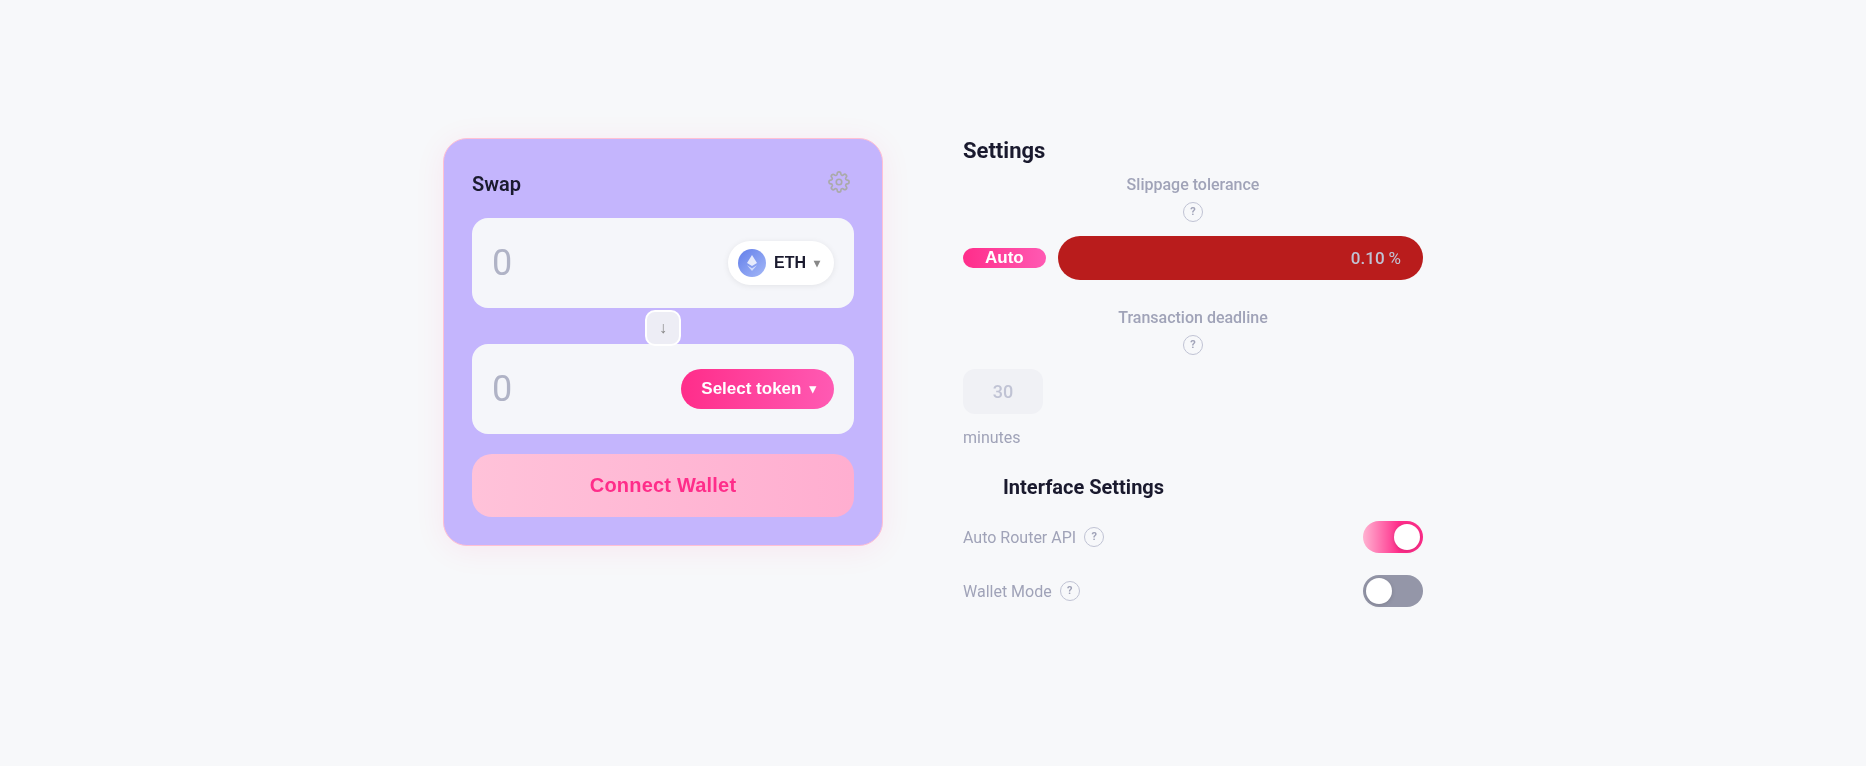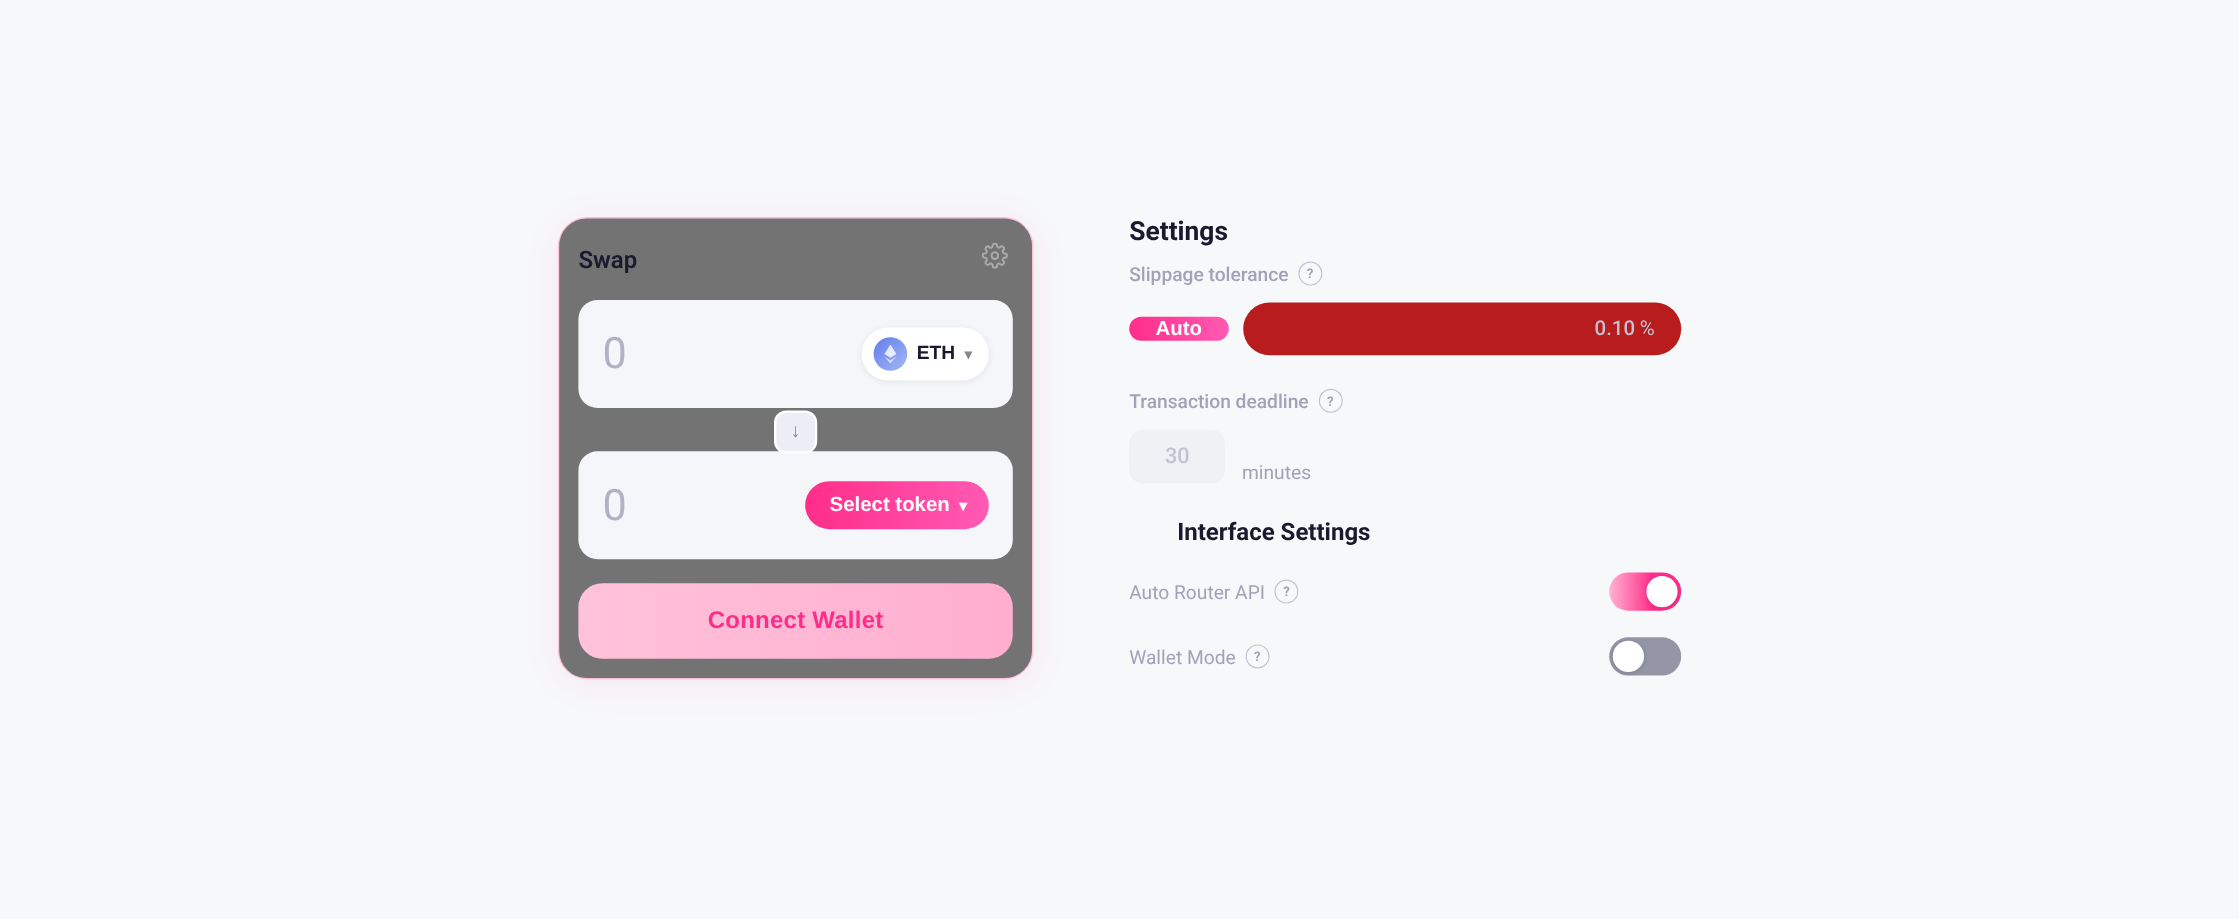--- a/index.html
+++ b/index.html
@@ -14,24 +14,24 @@
     }
     .page-container {
       display: flex;
       align-items: flex-start;
       gap: 80px;
       padding: 60px 80px;
     }
 
     
     .swap-card {
-      background: #737373;
+      background: #c4b5fd;
       border-radius: 24px;
-      padding: 16px;
-      width: 396px;
+      padding: 28px;
+      width: 440px;
       border: 1.5px solid #ffc0d4;
       box-shadow: 0 4px 32px rgba(255, 20, 120, 0.07);
     }
     .swap-header {
       display: flex;
       justify-content: space-between;
       align-items: center;
       margin-bottom: 16px;
     }
     .swap-title {
@@ -169,20 +169,21 @@
       margin-bottom: 12px;
     }
     .settings-section-label {
       font-size: 16px;
       color: #a0a3b8;
       font-weight: 500;
       display: flex;
       align-items: center;
       gap: 8px;
       margin-bottom: 14px;
+      flex-direction: column;
     }
     .help-icon {
       width: 20px;
       height: 20px;
       border-radius: 50%;
       border: 1.5px solid #c0c3d4;
       display: flex;
       align-items: center;
       justify-content: center;
       font-size: 11px;
@@ -225,23 +226,24 @@
     .slippage-percent {
       font-size: 17px;
       color: #c0c3d4;
     }
 
     .transaction-deadline-section {
       margin-bottom: 28px;
     }
     .deadline-row {
       display: flex;
-      align-items: flex-end;
+      align-items: flex-start;
       gap: 14px;
       margin-top: 14px;
+      flex-direction: column;
     }
     .deadline-input-box {
       background: #f0f1f5;
       border-radius: 12px;
       padding: 12px 18px;
       min-width: 80px;
       text-align: center;
     }
     .deadline-value {
       font-size: 18px;

